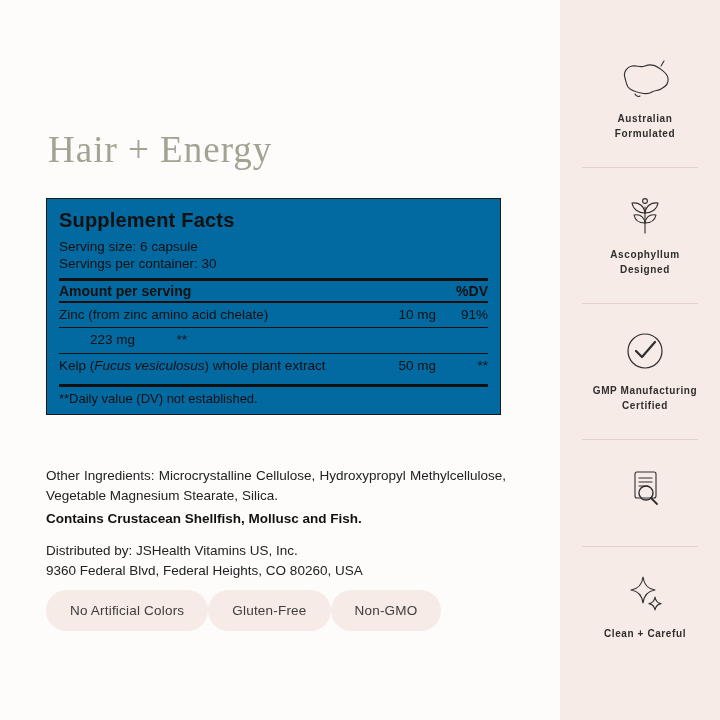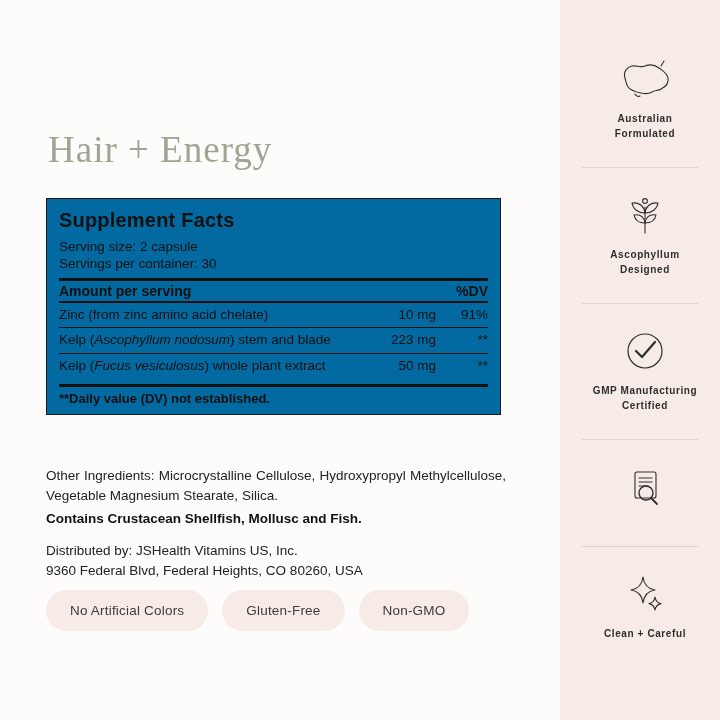--- a/index.html
+++ b/index.html
@@ -107,21 +107,21 @@
   .sub-line {
     font-size: 13.5px;
     color: #111;
     padding-bottom: 4px;
     line-height: 1.2;
   }
   .footnote {
     font-size: 13px;
     color: #111;
     padding-top: 4px;
-    font-weight: bold;
+    font-weight: normal;
   }
   em { font-style: italic; }
 
   
   .other-block {
     position: absolute;
     left: 46px;
     top: 466px;
     width: 460px;
     font-size: 13.5px;
@@ -140,21 +140,20 @@
     margin-top: 12px;
     line-height: 1.5;
   }
 
   
   .badges {
     position: absolute;
     left: 46px;
     top: 590px;
     display: flex;
-    gap: 14px;
   }
   .badge {
     background: #f6ebe6;
     border-radius: 22px;
     padding: 13px 24px;
     font-size: 13.5px;
     color: #3d3d3d;
     white-space: nowrap;
     letter-spacing: 0.2px;
   }
@@ -206,21 +205,21 @@
 <body>
 
 <div class="page">
 
   <div class="left-panel">
 
     <div class="product-title">Hair + Energy</div>
 
     <div class="facts-box">
       <div class="facts-title">Supplement Facts</div>
-      <div class="facts-sub">Serving size: 2 capsule</div>
+      <div class="facts-sub">Serving size: 6 capsule</div>
       <div class="facts-sub">Servings per container: 30</div>
 
       <div class="rule-thick"></div>
 
       <div class="amount-row">
         <span>Amount per serving</span>
         <span>%DV</span>
       </div>
       <div class="rule-thin"></div>
 
@@ -230,21 +229,20 @@
         <div class="nutrient-row">
           <span class="nutrient-name">Zinc (from zinc amino acid chelate)</span>
           <span class="nutrient-amount">10 mg</span>
           <span class="nutrient-dv">91%</span>
         </div>
       </div>
       <div class="rule-thin"></div>
 
       <div>
         <div class="nutrient-row">
-          <span class="nutrient-name">Kelp (<em>Ascophyllum nodosum</em>) stem and blade</span>
           <span class="nutrient-amount">223 mg</span>
           <span class="nutrient-dv">**</span>
         </div>
       </div>
       <div class="rule-thin"></div>
 
       <div>
         <div class="nutrient-row">
           <span class="nutrient-name">Kelp (<em>Fucus vesiculosus</em>) whole plant extract</span>
           <span class="nutrient-amount">50 mg</span>

